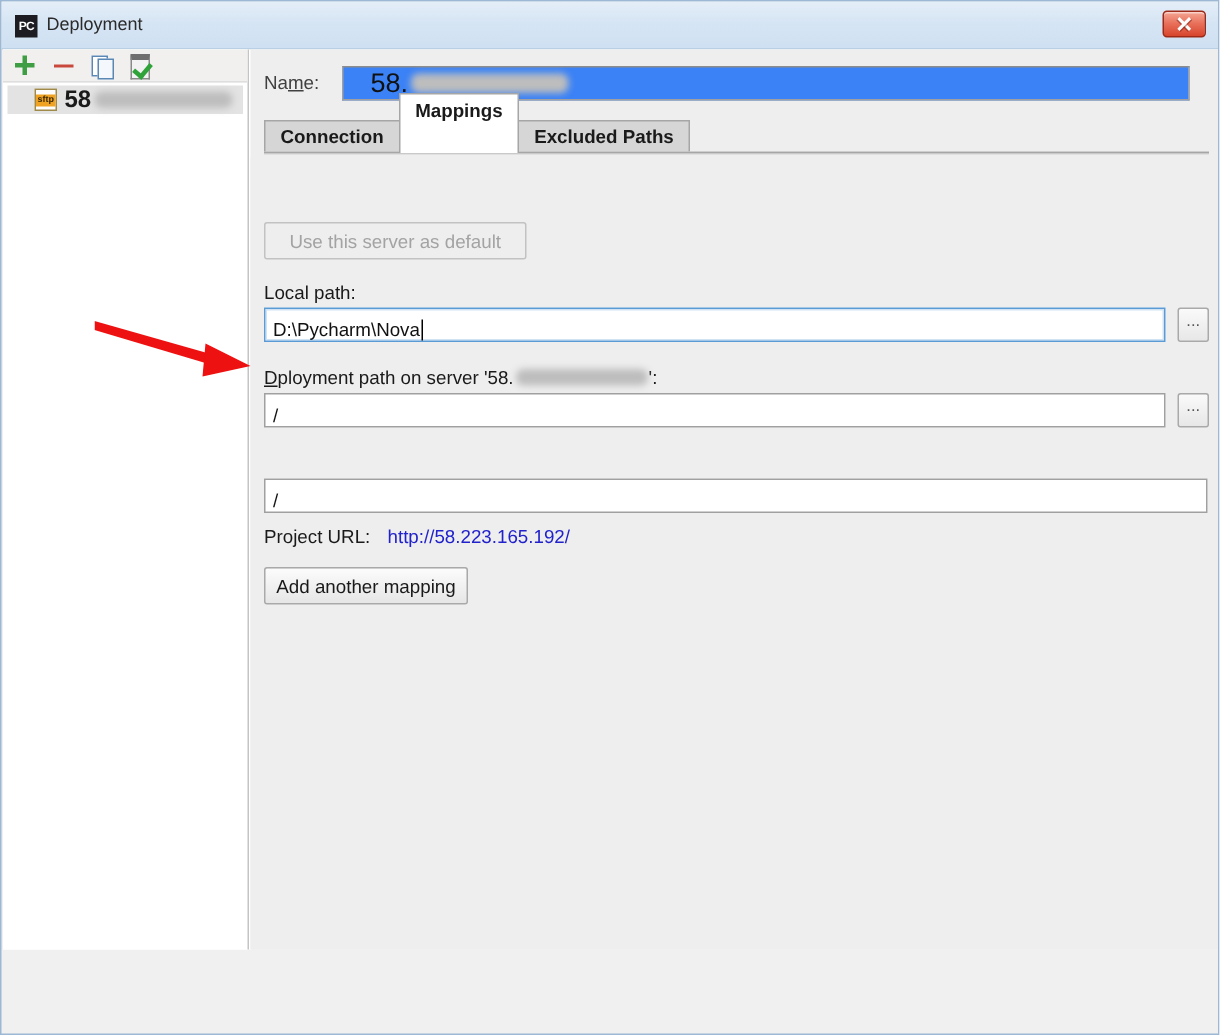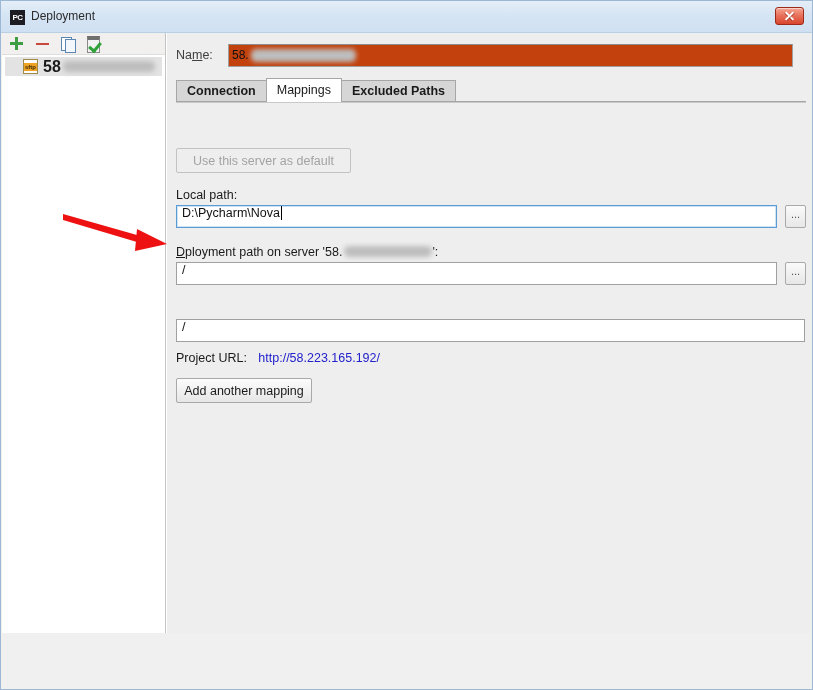--- a/index.html
+++ b/index.html
@@ -184,26 +184,26 @@
     width: 630px; height: 24px;
     display: flex; align-items: center;
   }
   #name-label {
     width: 52px;
     font-size: 12.5px; color: #404040;
   }
   #name-label u { text-decoration: underline; }
   #name-input {
     width: 565px; height: 23px;
-    background: #c2410c;
+    background: #3b82f6;
     border: 1px solid #a0a0a0;
     border-top-color: #8c8c8c;
-    padding: 0 3px;
+    padding: 0 18px;
     display: flex; align-items: center;
-    font-size: 12px; color: #111111;
+    font-size: 18px; color: #111111;
     cursor: text;
   }
 
   
   #tabs {
     position: absolute; left: 9px; top: 45px;
     width: 630px; height: 24px;
     display: flex; align-items: flex-end;
   }
   .tab {
@@ -214,23 +214,23 @@
     line-height: 21px;
     background: #d6d6d6;
     border: 1px solid #a6a6a6;
     border-bottom: none;
     margin-right: -1px;
     cursor: pointer;
     font-weight: bold;
   }
   .tab.selected {
     background: #ffffff;
-    height: 24px;
+    height: 40px;
     line-height: 23px;
-    font-weight: normal;
+    font-weight: bold;
     position: relative;
     z-index: 3;
   }
   #tab-underline {
     position: absolute; left: 9px; top: 68px;
     width: 630px; height: 2px;
     background: #ffffff;
     border-top: 1px solid #a6a6a6;
     border-bottom: 1px solid #c9c9c9;
   }
@@ -261,21 +261,21 @@
     white-space: nowrap;
   }
   .field-label u { text-decoration: underline; }
 
   .text-input {
     position: absolute;
     height: 23px;
     background: #ffffff;
     border: 1px solid #a0a0a0;
     padding: 0 5px;
-    display: flex; align-items: flex-start;
+    display: flex; align-items: flex-end;
     font-size: 12.5px; color: #111111;
     cursor: text;
   }
   .text-input.focused {
     border: 1px solid #5b9bd5;
     box-shadow: inset 0 0 0 1px #cfe3f5;
   }
   .caret {
     display: inline-block;
     width: 1px; height: 14px;

